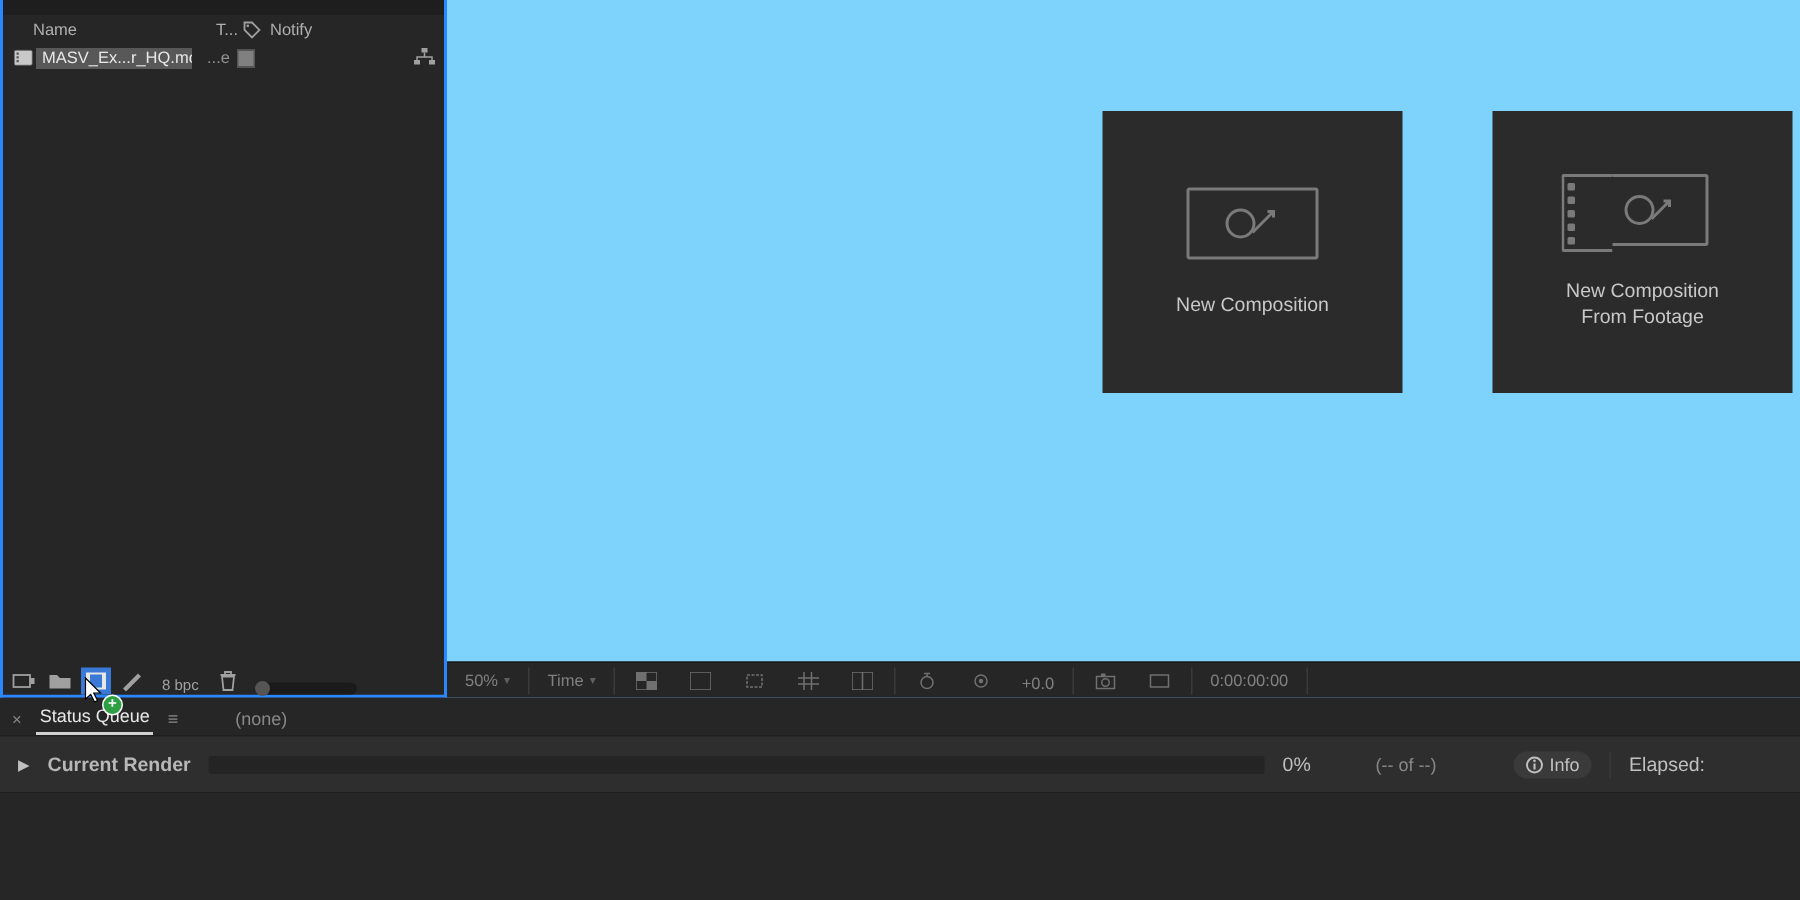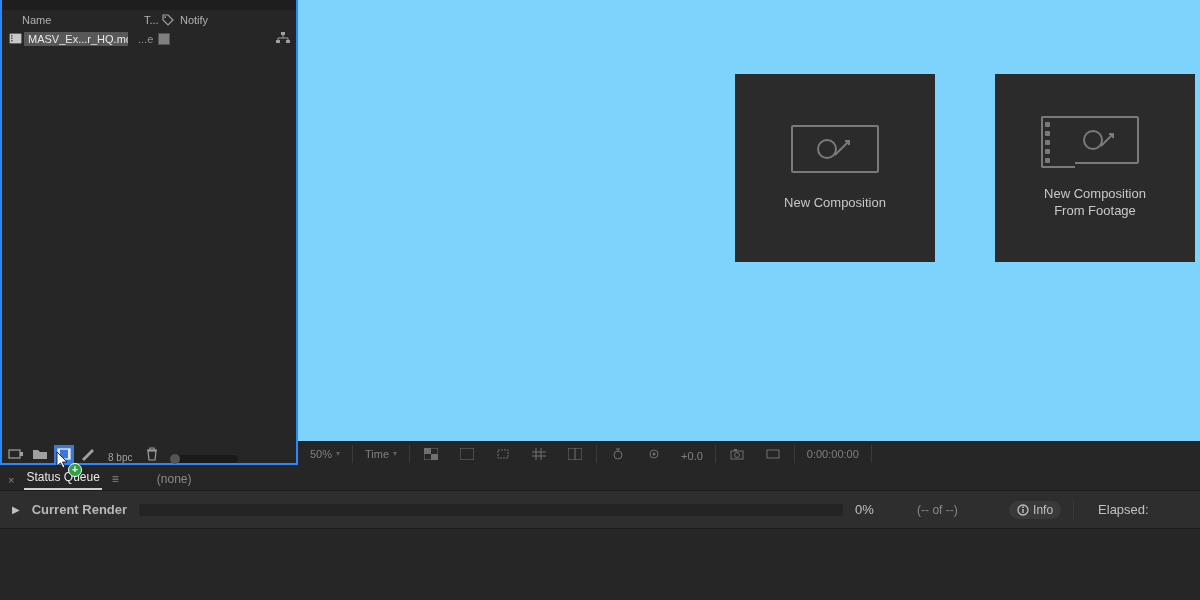--- a/index.html
+++ b/index.html
@@ -66,21 +66,21 @@
 .tab-menu { color: #888; font-size: 12px; padding-bottom: 4px; cursor: pointer; }
 .none-label { color: #888; font-size: 12px; padding-bottom: 4px; margin-left: 28px; }
 
 .render-row { height: 38px; display: flex; align-items: center; padding: 0 12px; gap: 12px; background: #2e2e2e; border-bottom: 1px solid #1e1e1e; }
 .twirl { color: #c0c0c0; font-size: 10px; cursor: pointer; }
 .cr-label { color: #b8b8b8; font-size: 13px; font-weight: bold; }
 .progress-track { flex: 1; max-width: 704px; height: 12px; background: #242424; border-radius: 2px; }
 .pct { color: #c0c0c0; font-size: 13px; width: 50px; }
 .frames { color: #888; font-size: 12px; width: 80px; text-align: left; }
 .info-chip { display: flex; align-items: center; gap: 4px; background: #3a3a3a; padding: 2px 8px; border-radius: 10px; color: #c0c0c0; font-size: 12px; cursor: pointer; text-align: right; }
-.elapsed { color: #c0c0c0; font-size: 13px; margin-left: 12px; }
+.elapsed { color: #c0c0c0; font-size: 13px; }
 
 .queue-header { height: 20px; display: flex; align-items: center; padding: 0 12px; font-size: 11px; color: #a0a0a0; background: #2a2a2a; }
 .qh { }
 .qh-render { width: 42px; }
 .qh-tag { width: 18px; }
 .qh-num { width: 18px; }
 .qh-comp { width: 92px; }
 .qh-status { width: 94px; }
 .qh-started { width: 120px; }
 .qh-time { width: 122px; }

